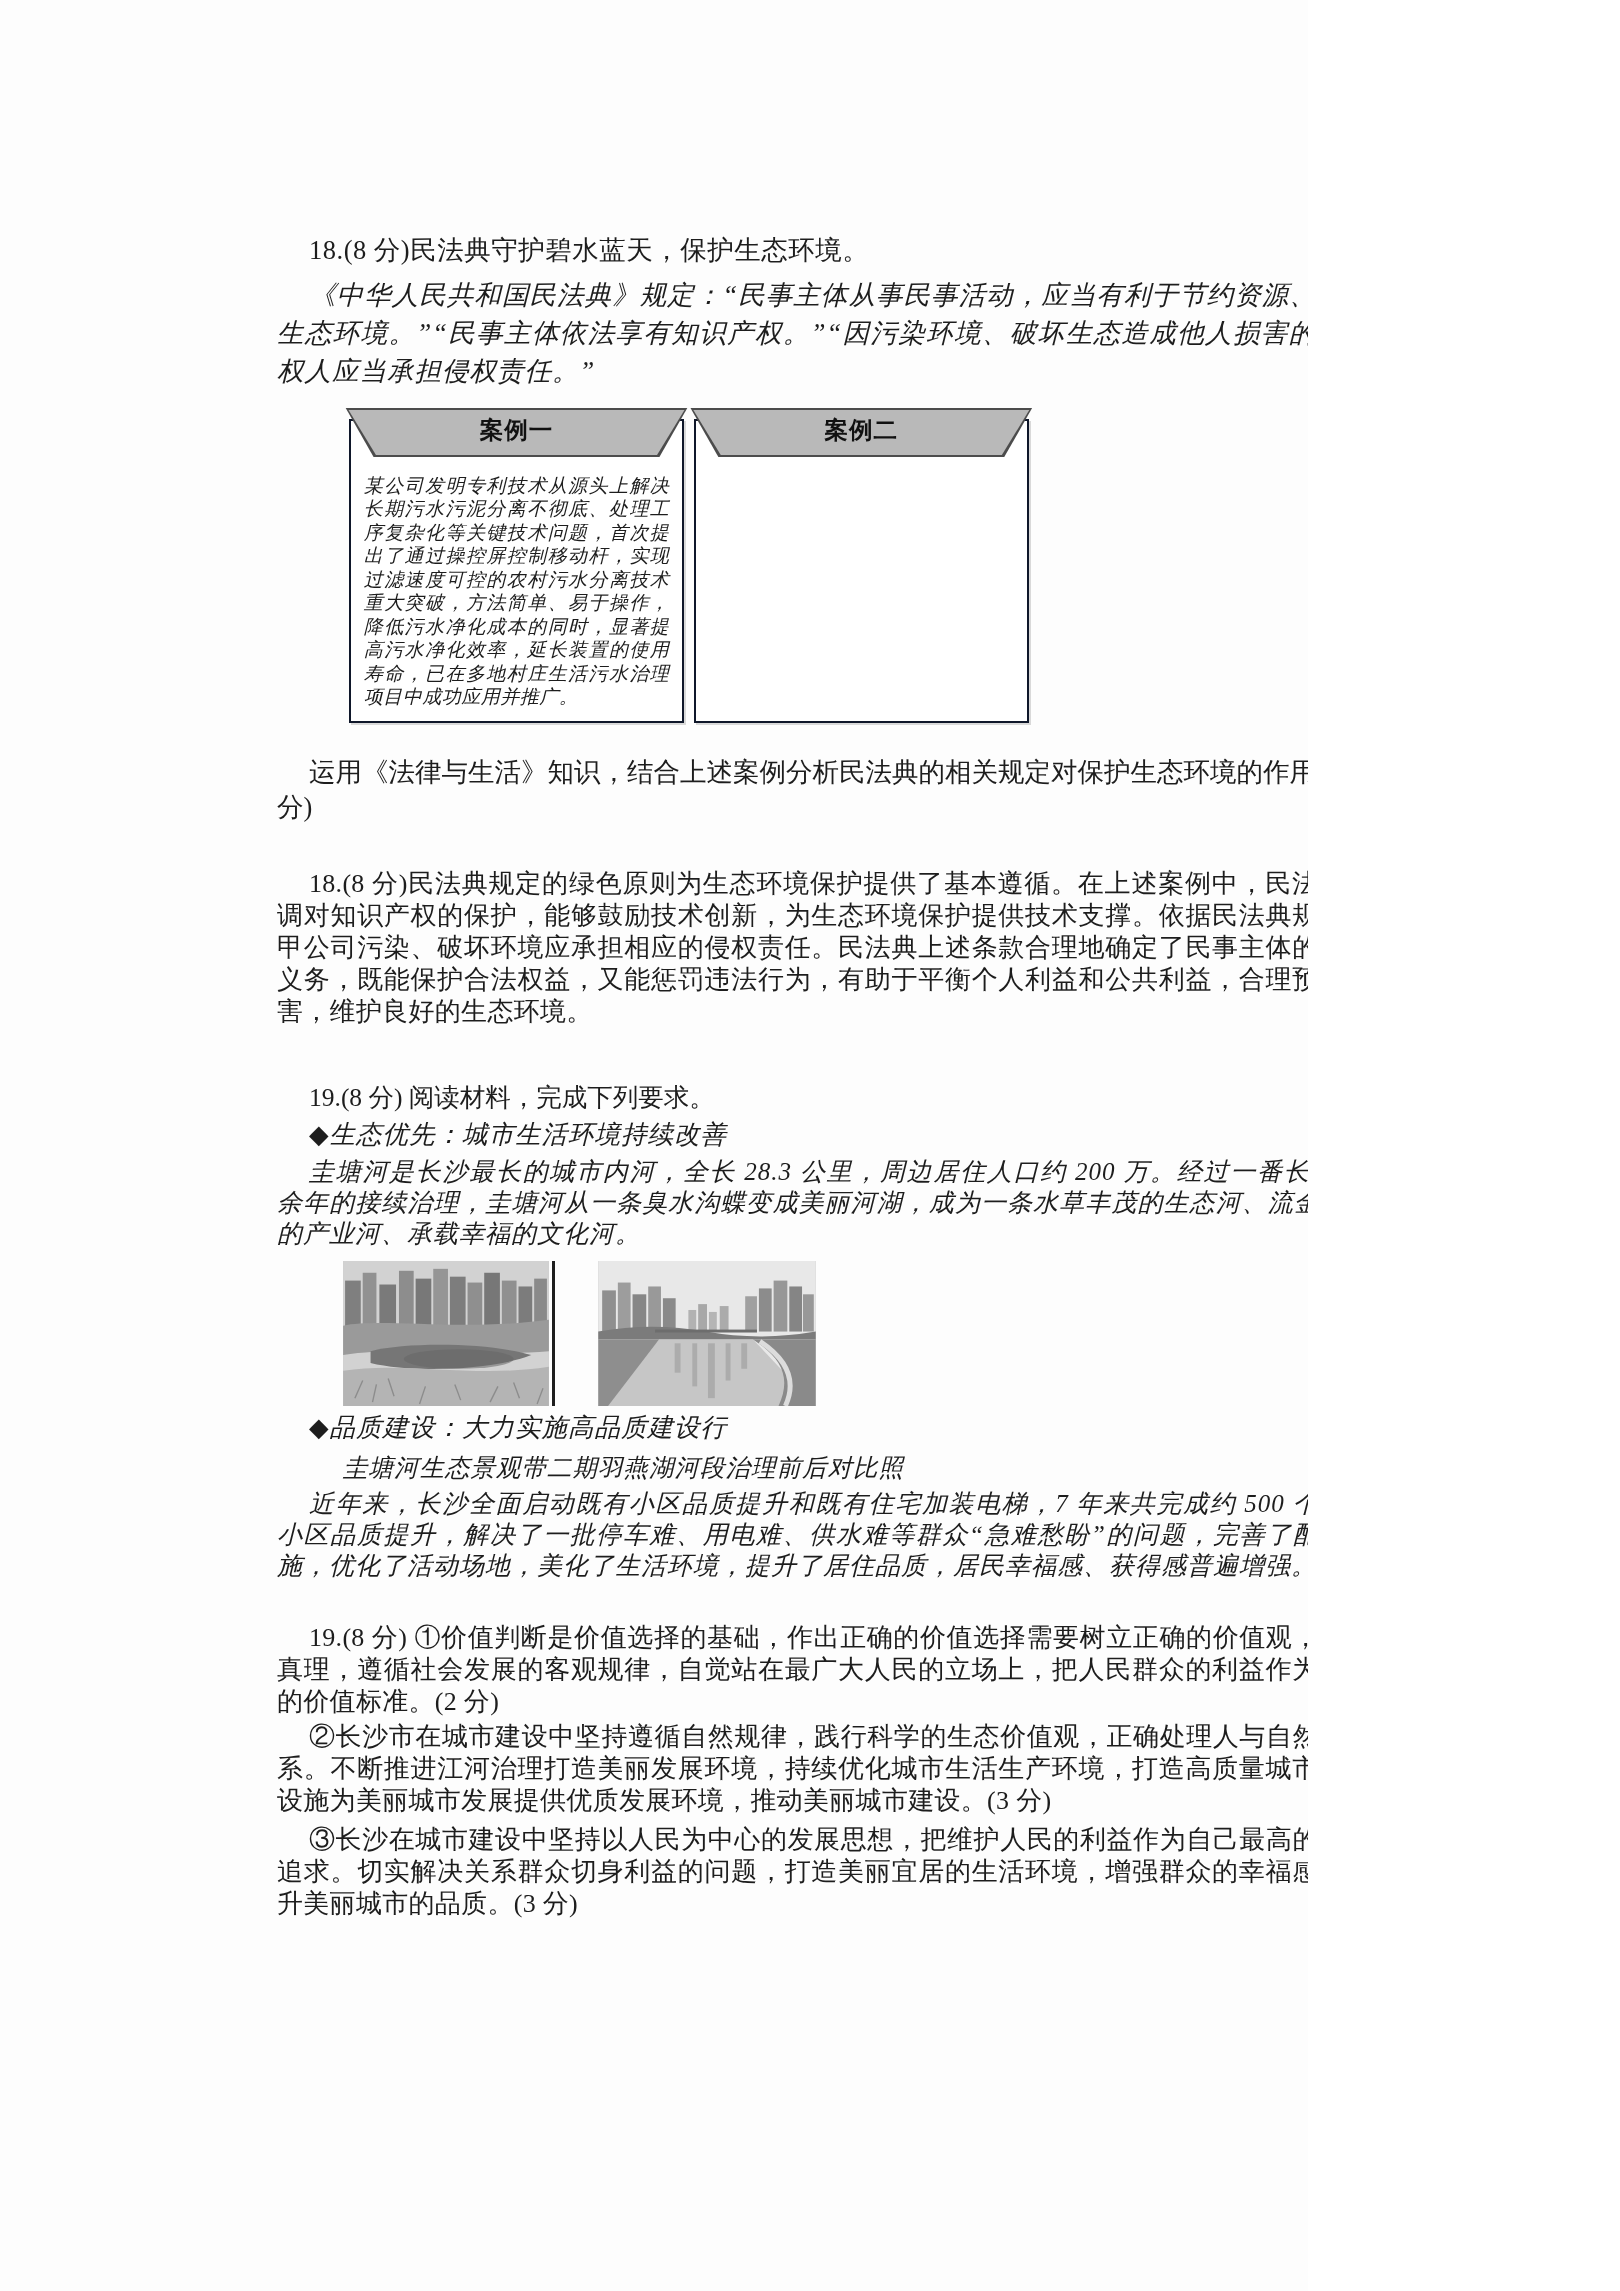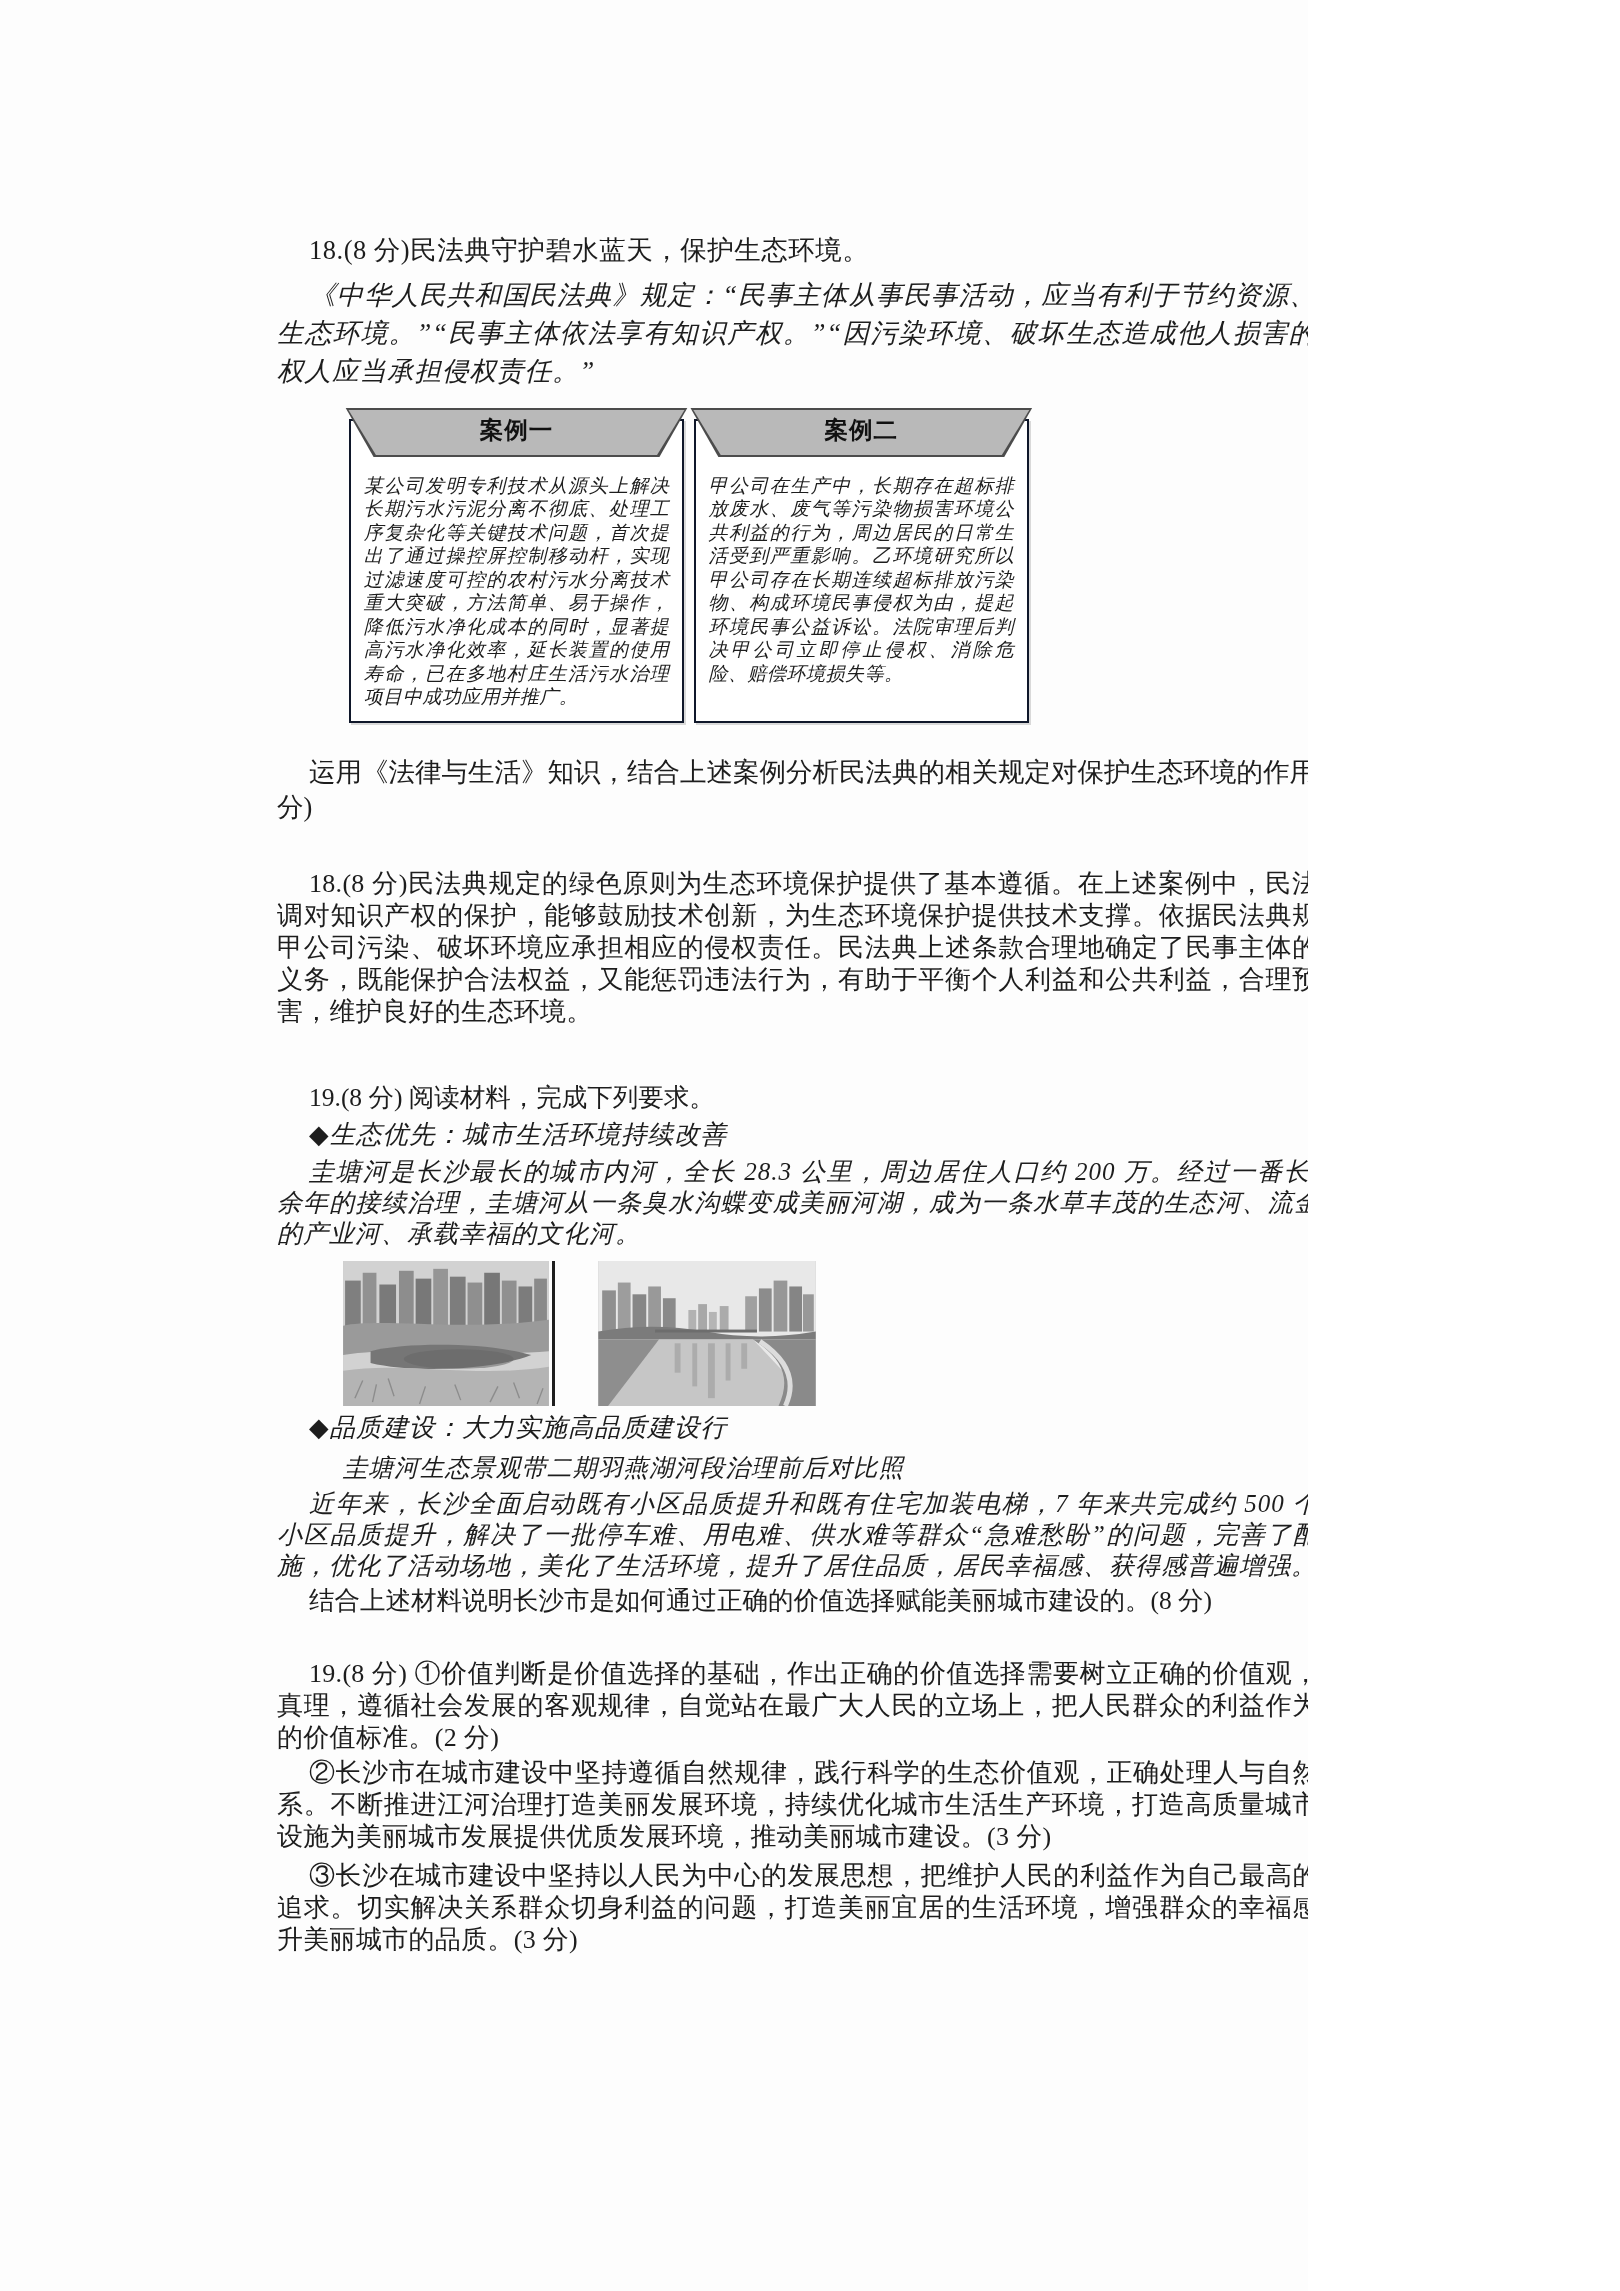--- a/index.html
+++ b/index.html
@@ -130,21 +130,20 @@
           <span class="case-tab-label">案例一</span>
         </div>
         <p class="case-text">某公司发明专利技术从源头上解决长期污水污泥分离不彻底、处理工序复杂化等关键技术问题，首次提出了通过操控屏控制移动杆，实现过滤速度可控的农村污水分离技术重大突破，方法简单、易于操作，降低污水净化成本的同时，显著提高污水净化效率，延长装置的使用寿命，已在多地村庄生活污水治理项目中成功应用并推广。</p>
       </div>
       <div class="case-box">
         <div class="case-tab">
           <div class="case-tab-bg"></div>
           <div class="case-tab-fill"></div>
           <span class="case-tab-label">案例二</span>
         </div>
-        <p class="case-text">甲公司在生产中，长期存在超标排放废水、废气等污染物损害环境公共利益的行为，周边居民的日常生活受到严重影响。乙环境研究所以甲公司存在长期连续超标排放污染物、构成环境民事侵权为由，提起环境民事公益诉讼。法院审理后判决甲公司立即停止侵权、消除危险、赔偿环境损失等。</p>
       </div>
     </div>
 
     <p class="prompt18 ti2">运用《法律与生活》知识，结合上述案例分析民法典的相关规定对保护生态环境的作用。(8 分)</p>
 
     <p class="answer a18 ti2">18.(8 分)民法典规定的绿色原则为生态环境保护提供了基本遵循。在上述案例中，民法典强调对知识产权的保护，能够鼓励技术创新，为生态环境保护提供技术支撑。依据民法典规定，甲公司污染、破坏环境应承担相应的侵权责任。民法典上述条款合理地确定了民事主体的权利义务，既能保护合法权益，又能惩罚违法行为，有助于平衡个人利益和公共利益，合理预防损害，维护良好的生态环境。</p>
 
     <p class="q19-title ti2">19.(8 分) 阅读材料，完成下列要求。</p>
     <p class="material bullet ti2">◆生态优先：城市生活环境持续改善</p>
     <p class="material para ti2">圭塘河是长沙最长的城市内河，全长 28.3 公里，周边居住人口约 200 万。经过一番长达 10 余年的接续治理，圭塘河从一条臭水沟蝶变成美丽河湖，成为一条水草丰茂的生态河、流金淌银的产业河、承载幸福的文化河。</p>
@@ -220,21 +219,20 @@
         <path d="M0,80 L62,80 L10,148 L0,148 Z" fill="#8e8e8e"></path>
         <path d="M158,80 C186,98 198,118 184,148 L222,148 L222,80 Z" fill="#8a8a8a"></path>
         <path d="M165,82 C192,100 203,122 191,148" stroke="#dcdcdc" stroke-width="5" fill="none"></path>
       </svg>
     </div>
 
     <p class="material bullet ti2">◆品质建设：大力实施高品质建设行</p>
 
     <p class="material caption">圭塘河生态景观带二期羽燕湖河段治理前后对比照</p>
     <p class="material para ti2">近年来，长沙全面启动既有小区品质提升和既有住宅加装电梯，7 年来共完成约 500 个既有小区品质提升，解决了一批停车难、用电难、供水难等群众“急难愁盼”的问题，完善了配套设施，优化了活动场地，美化了生活环境，提升了居住品质，居民幸福感、获得感普遍增强。</p>
-    <p class="prompt19 ti2">结合上述材料说明长沙市是如何通过正确的价值选择赋能美丽城市建设的。(8 分)</p>
 
     <p class="answer a19-p1 ti2">19.(8 分) ①价值判断是价值选择的基础，作出正确的价值选择需要树立正确的价值观，坚持真理，遵循社会发展的客观规律，自觉站在最广大人民的立场上，把人民群众的利益作为最高的价值标准。(2 分)</p>
     <p class="answer a19-p2 ti2">②长沙市在城市建设中坚持遵循自然规律，践行科学的生态价值观，正确处理人与自然的关系。不断推进江河治理打造美丽发展环境，持续优化城市生活生产环境，打造高质量城市基础设施为美丽城市发展提供优质发展环境，推动美丽城市建设。(3 分)</p>
     <p class="answer a19-p3 ti2">③长沙在城市建设中坚持以人民为中心的发展思想，把维护人民的利益作为自己最高的价值追求。切实解决关系群众切身利益的问题，打造美丽宜居的生活环境，增强群众的幸福感，提升美丽城市的品质。(3 分)</p>
 
   </div>
 </div>
 
 
 </body></html>

